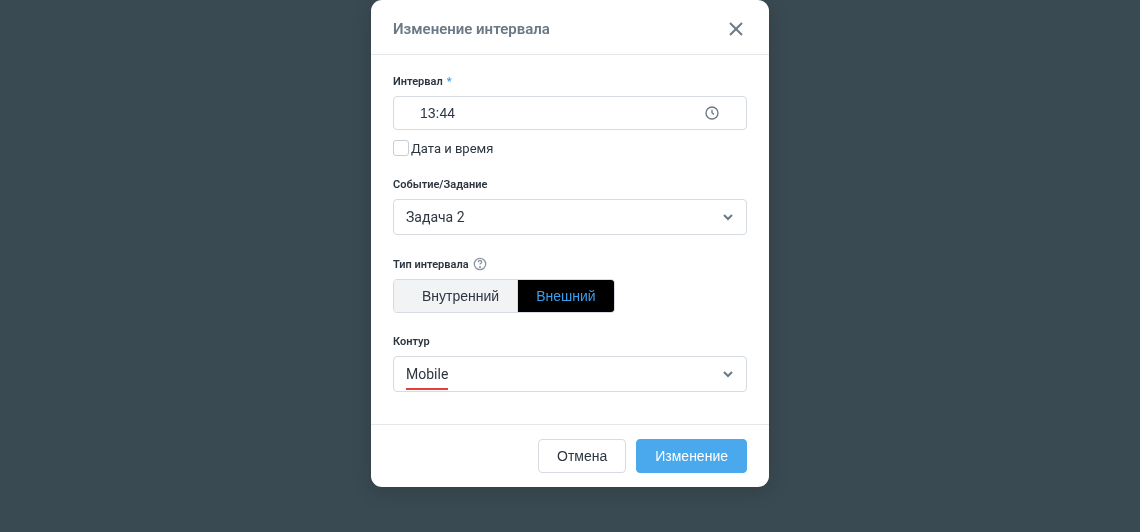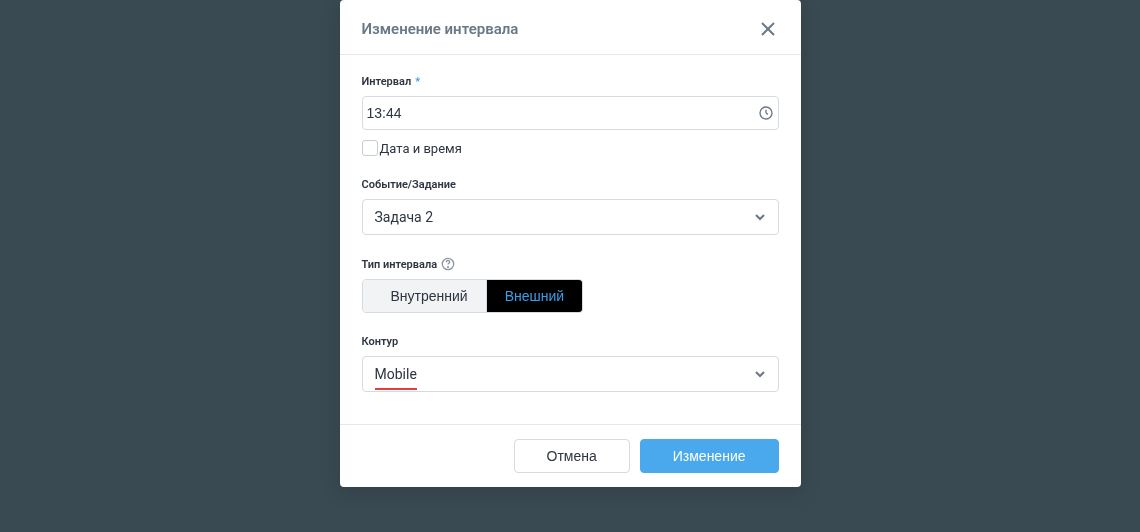--- a/index.html
+++ b/index.html
@@ -12,22 +12,22 @@
       background: #3a4a52;
       width: 1140px;
       height: 532px;
       display: flex;
       align-items: flex-start;
       justify-content: center;
       overflow: hidden;
     }
     .modal {
       background: #fff;
-      width: 461px;
-      border-radius: 4px;
+      width: 398px;
+      border-radius: 11px;
       box-shadow: 0 4px 20px rgba(0,0,0,0.15);
       margin-top: 0;
     }
     .modal-header {
       display: flex;
       justify-content: space-between;
       align-items: center;
       padding: 18px 22px 14px 22px;
       border-bottom: 1px solid #e5e8eb;
     }
@@ -76,21 +76,21 @@
     .time-row {
       display: flex;
       gap: 10px;
     }
     .time-input {
       flex: 1;
       display: flex;
       align-items: center;
       border: 1px solid #d5dbe1;
       border-radius: 4px;
-      padding: 8px 4px;
+      padding: 8px 26px;
       position: relative;
     }
     .time-input input {
       border: none;
       outline: none;
       font-size: 14px;
       color: #2c3540;
       width: 100%;
       background: transparent;
     }
@@ -174,21 +174,21 @@
       background: #e53e3e;
     }
     .modal-footer {
       padding: 14px 22px;
       border-top: 1px solid #e5e8eb;
       display: flex;
       justify-content: flex-end;
       gap: 10px;
     }
     .btn {
-      padding: 8px 32px;
+      padding: 8px 18px;
       font-size: 14px;
       border-radius: 4px;
       cursor: pointer;
       border: 1px solid transparent;
     }
     .btn-secondary {
       background: #fff;
       color: #2c3540;
       border-color: #d5dbe1;
     }

